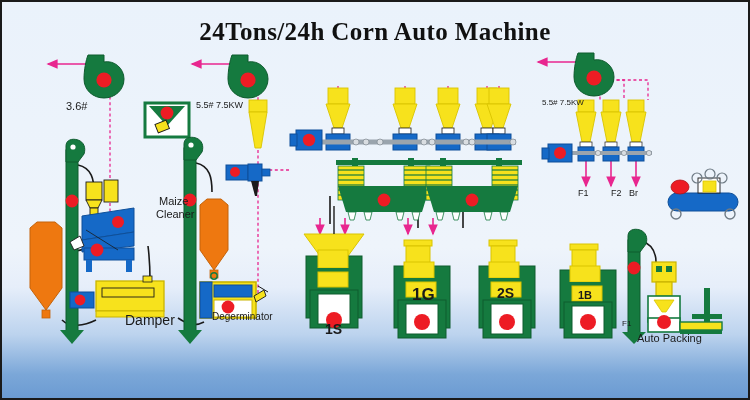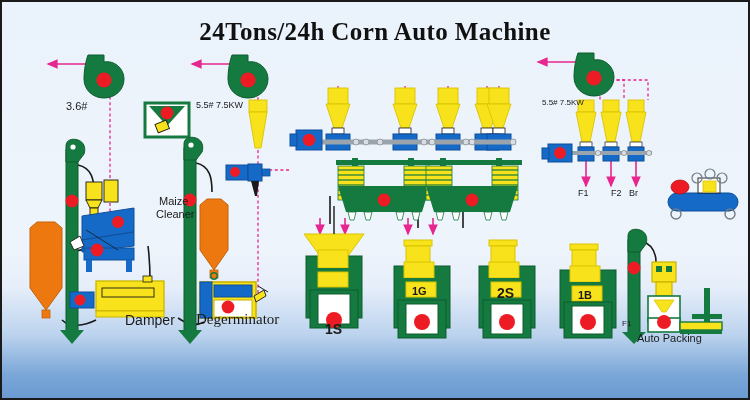--- a/index.html
+++ b/index.html
@@ -399,24 +399,24 @@
 
   <div id="title">24Tons/24h Corn Auto  Machine</div>
 
   <div class="lbl" style="left:66px;top:101px;font-size:11px;">3.6#</div>
   <div class="lbl" style="left:196px;top:101px;font-size:9px;">5.5# 7.5KW</div>
   <div class="lbl" style="left:542px;top:99px;font-size:8px;">5.5# 7.5KW</div>
 
   <div class="lbl" style="left:159px;top:196px;font-size:11px;">Maize</div>
   <div class="lbl" style="left:156px;top:209px;font-size:11px;">Cleaner</div>
   <div class="lbl" style="left:125px;top:313px;font-size:14px;">Damper</div>
-  <div class="lbl" style="left:196px;top:312px;font-size:15px;font-family:Liberation Serif, serif;">Degerminator</div>
+  <div class="lbl" style="left:212px;top:312px;font-size:10px;">Degerminator</div>
 
   <div class="lbl" style="left:325px;top:276px;font-size:14px;font-weight:bold;margin-top:46px;">1S</div>
-  <div class="lbl" style="left:412px;top:286px;font-size:11px;font-weight:bold;">1G</div>
+  <div class="lbl" style="left:412px;top:286px;font-size:17px;font-weight:bold;">1G</div>
   <div class="lbl" style="left:497px;top:286px;font-size:14px;font-weight:bold;">2S</div>
   <div class="lbl" style="left:578px;top:290px;font-size:11px;font-weight:bold;">1B</div>
 
   <div class="lbl" style="left:578px;top:189px;font-size:9px;">F1</div>
   <div class="lbl" style="left:603px;top:189px;font-size:9px;padding-left:8px;">F2</div>
   <div class="lbl" style="left:629px;top:189px;font-size:9px;">Br</div>
 
   <div class="lbl" style="left:622px;top:320px;font-size:8px;">F1</div>
   <div class="lbl" style="left:637px;top:333px;font-size:11px;">Auto Packing</div>
 </div>

